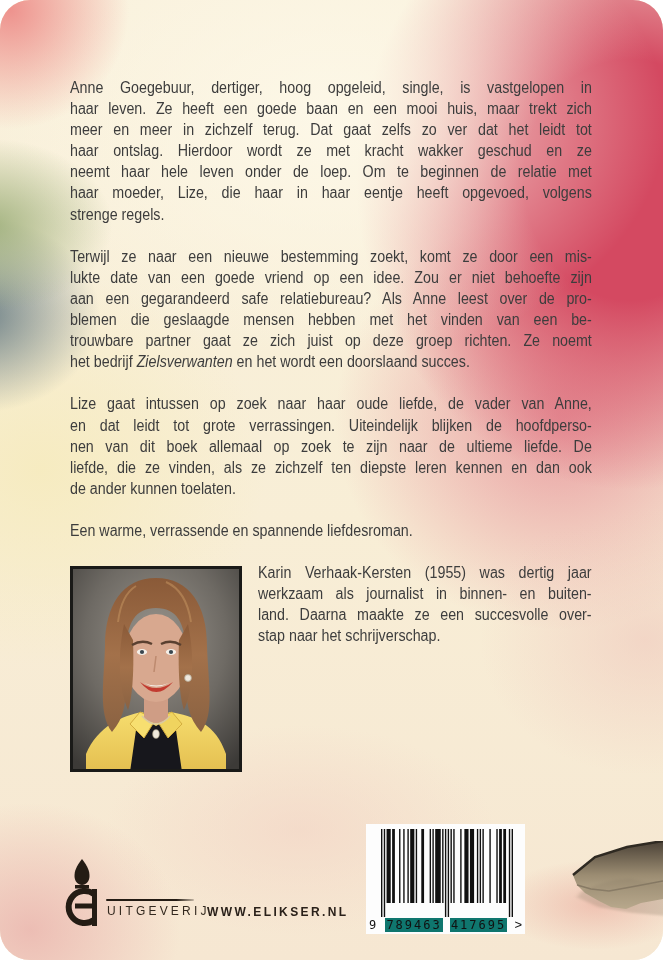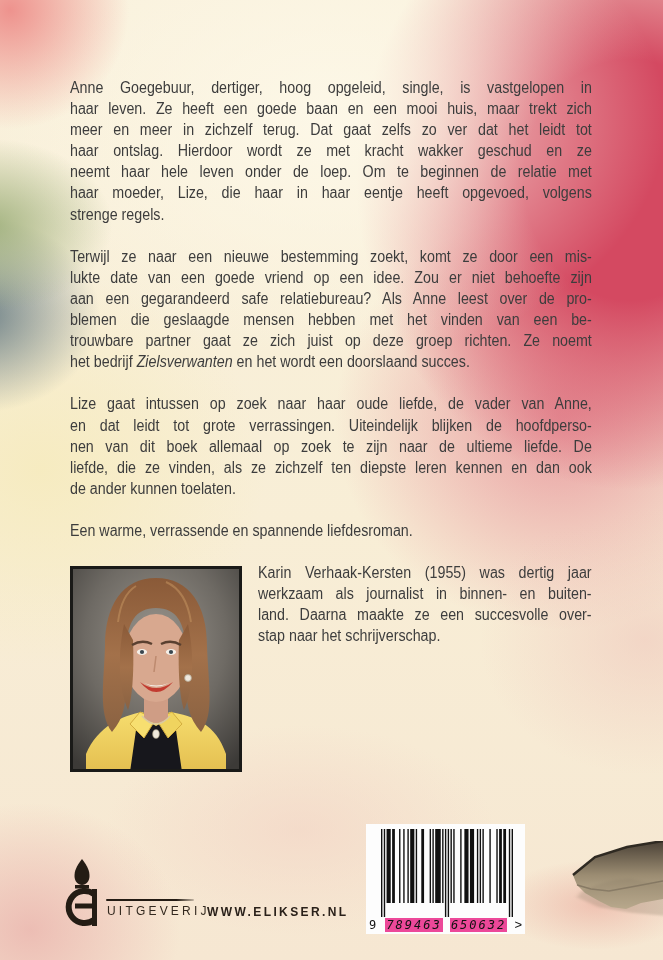--- a/index.html
+++ b/index.html
@@ -1,18 +1,18 @@
 <!DOCTYPE html>
 <html><head>
 <meta charset="utf-8">
 <style>
   html,body{margin:0;padding:0;}
   body{width:663px;height:960px;overflow:hidden;position:relative;
        font-family:"Liberation Sans",sans-serif;}
-  .cover{position:absolute;inset:0;width:663px;height:960px;overflow:hidden;}
+  .cover{position:absolute;inset:0;width:663px;height:960px;overflow:hidden;border-radius:30px;}
 
   
   .bg{position:absolute;inset:0;background-color:#f7ecd6;
     background-image:
       radial-gradient(ellipse 170px 170px at 10px 10px,  rgba(236,130,128,0.85), rgba(236,130,128,0) 70%),
       radial-gradient(ellipse 170px 120px at -10px 225px, rgba(150,170,115,0.85), rgba(150,170,115,0) 72%),
       radial-gradient(ellipse 160px 130px at -20px 315px, rgba(78,104,118,0.80),  rgba(78,104,118,0) 75%),
       radial-gradient(ellipse 300px 260px at 40px 470px,  rgba(246,235,190,0.90), rgba(246,235,190,0) 75%),
       radial-gradient(ellipse 200px 170px at 30px 930px,  rgba(233,175,170,0.75), rgba(233,175,170,0) 75%),
       radial-gradient(ellipse 260px 140px at 300px 830px, rgba(242,210,196,0.60), rgba(242,210,196,0) 75%),
@@ -41,21 +41,21 @@
        color:#3d3d3d;font-size:16px;line-height:21.1px;}
 
   
   .isbn-label{position:absolute;left:361px;top:805px;width:170px;text-align:center;
               font-size:16px;letter-spacing:.4px;color:#181818;}
   .barcode{position:absolute;left:366px;top:824px;width:159px;height:110px;background:#fdfdfd;}
   .barcode svg{position:absolute;left:15px;top:5px;width:132px;height:88px;}
   .bc-digits{position:absolute;left:3px;top:92px;width:153px;height:16px;
              display:flex;justify-content:space-between;align-items:flex-end;
              font-family:"DejaVu Sans Mono",monospace;font-size:12px;color:#111;}
-  .bc-digits .grp{background:#ec4899;padding:0 1px;letter-spacing:2px;font-style:italic;}
+  .bc-digits .grp{background:#0f766e;padding:0 1px;letter-spacing:2px;}
   .bc-digits .lead{padding-right:2px;}
   .bc-digits .trail{font-family:"Liberation Sans",sans-serif;font-size:13px;}
 
   
   .pub-mark{position:absolute;left:62px;top:858px;width:40px;height:70px;}
   .pub-name{position:absolute;left:104px;top:866px;width:110px;
             font-family:"Liberation Serif",serif;font-size:29px;color:#241c14;}
   .pub-rule{position:absolute;left:106px;top:899px;width:88px;height:2px;
             background:linear-gradient(to right,#241c14 80%,rgba(36,28,20,.25));border-radius:1px;}
   .pub-type{position:absolute;left:107px;top:904px;font-size:12px;letter-spacing:3.2px;color:#33291f;}
@@ -219,21 +219,21 @@
         <rect x="78" y="0" width="1" height="74" fill="#101010"></rect>
         <rect x="83" y="0" width="1" height="74" fill="#101010"></rect>
         <rect x="85" y="0" width="2" height="74" fill="#101010"></rect>
         <rect x="88" y="0" width="2" height="74" fill="#101010"></rect>
         <rect x="92" y="0" width="1" height="88" fill="#101010"></rect>
         <rect x="94" y="0" width="1" height="88" fill="#101010"></rect>
       </svg>
     <div class="bc-digits">
       <span class="lead">9</span>
       <span class="grp">789463</span>
-      <span class="grp">650632</span>
+      <span class="grp">417695</span>
       <span class="trail">&gt;</span>
     </div>
   </div>
 
   <div class="pub-mark">
     <svg viewBox="0 0 40 70" width="40" height="70">
       <g fill="#241c14">
         <path d="M20,1 C14,9 12.5,13 12.5,18 C12.5,23.5 16,27 20,27 C24,27 27.5,23.5 27.5,18 C27.5,13 26,9 20,1 Z"></path>
         <rect x="13" y="27" width="14" height="3.5"></rect>
       </g>

